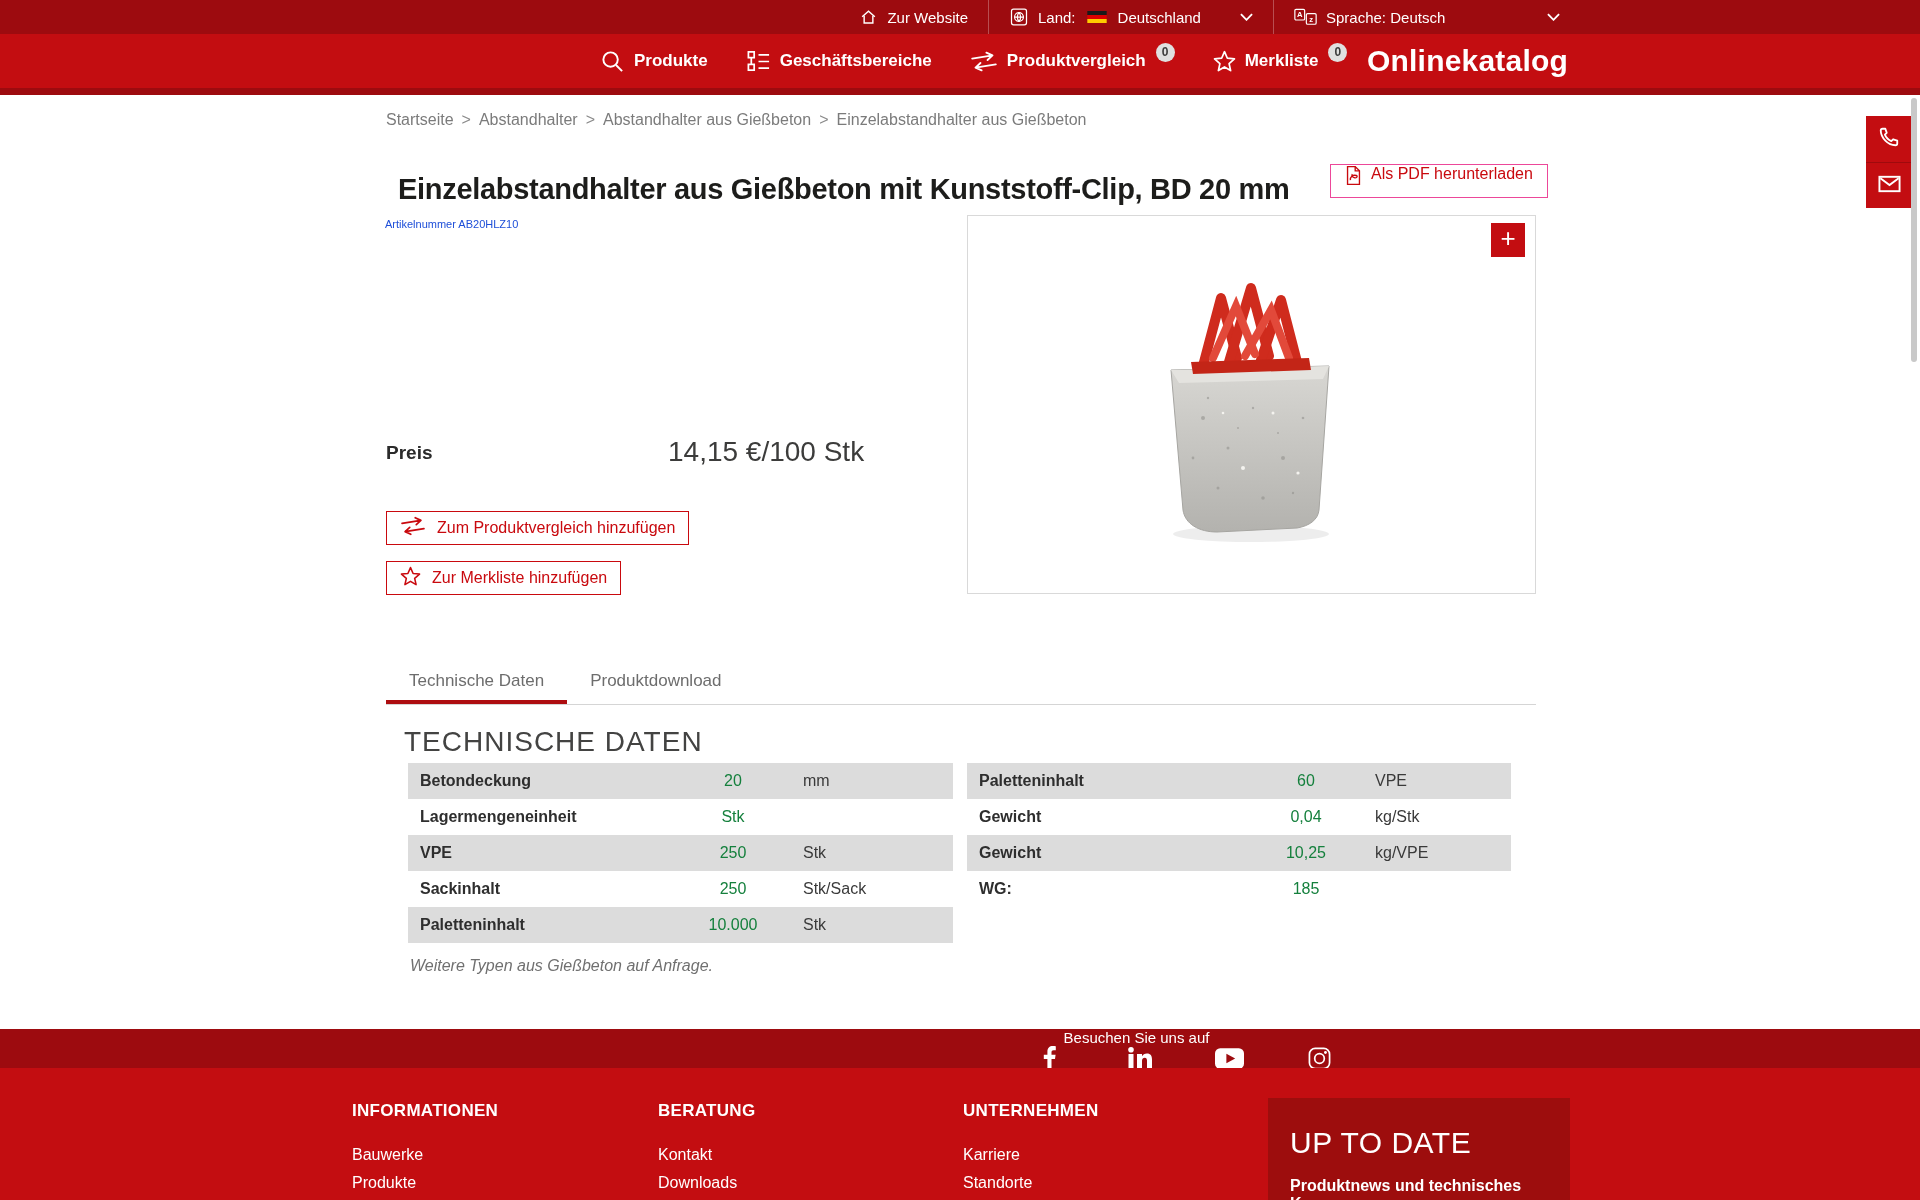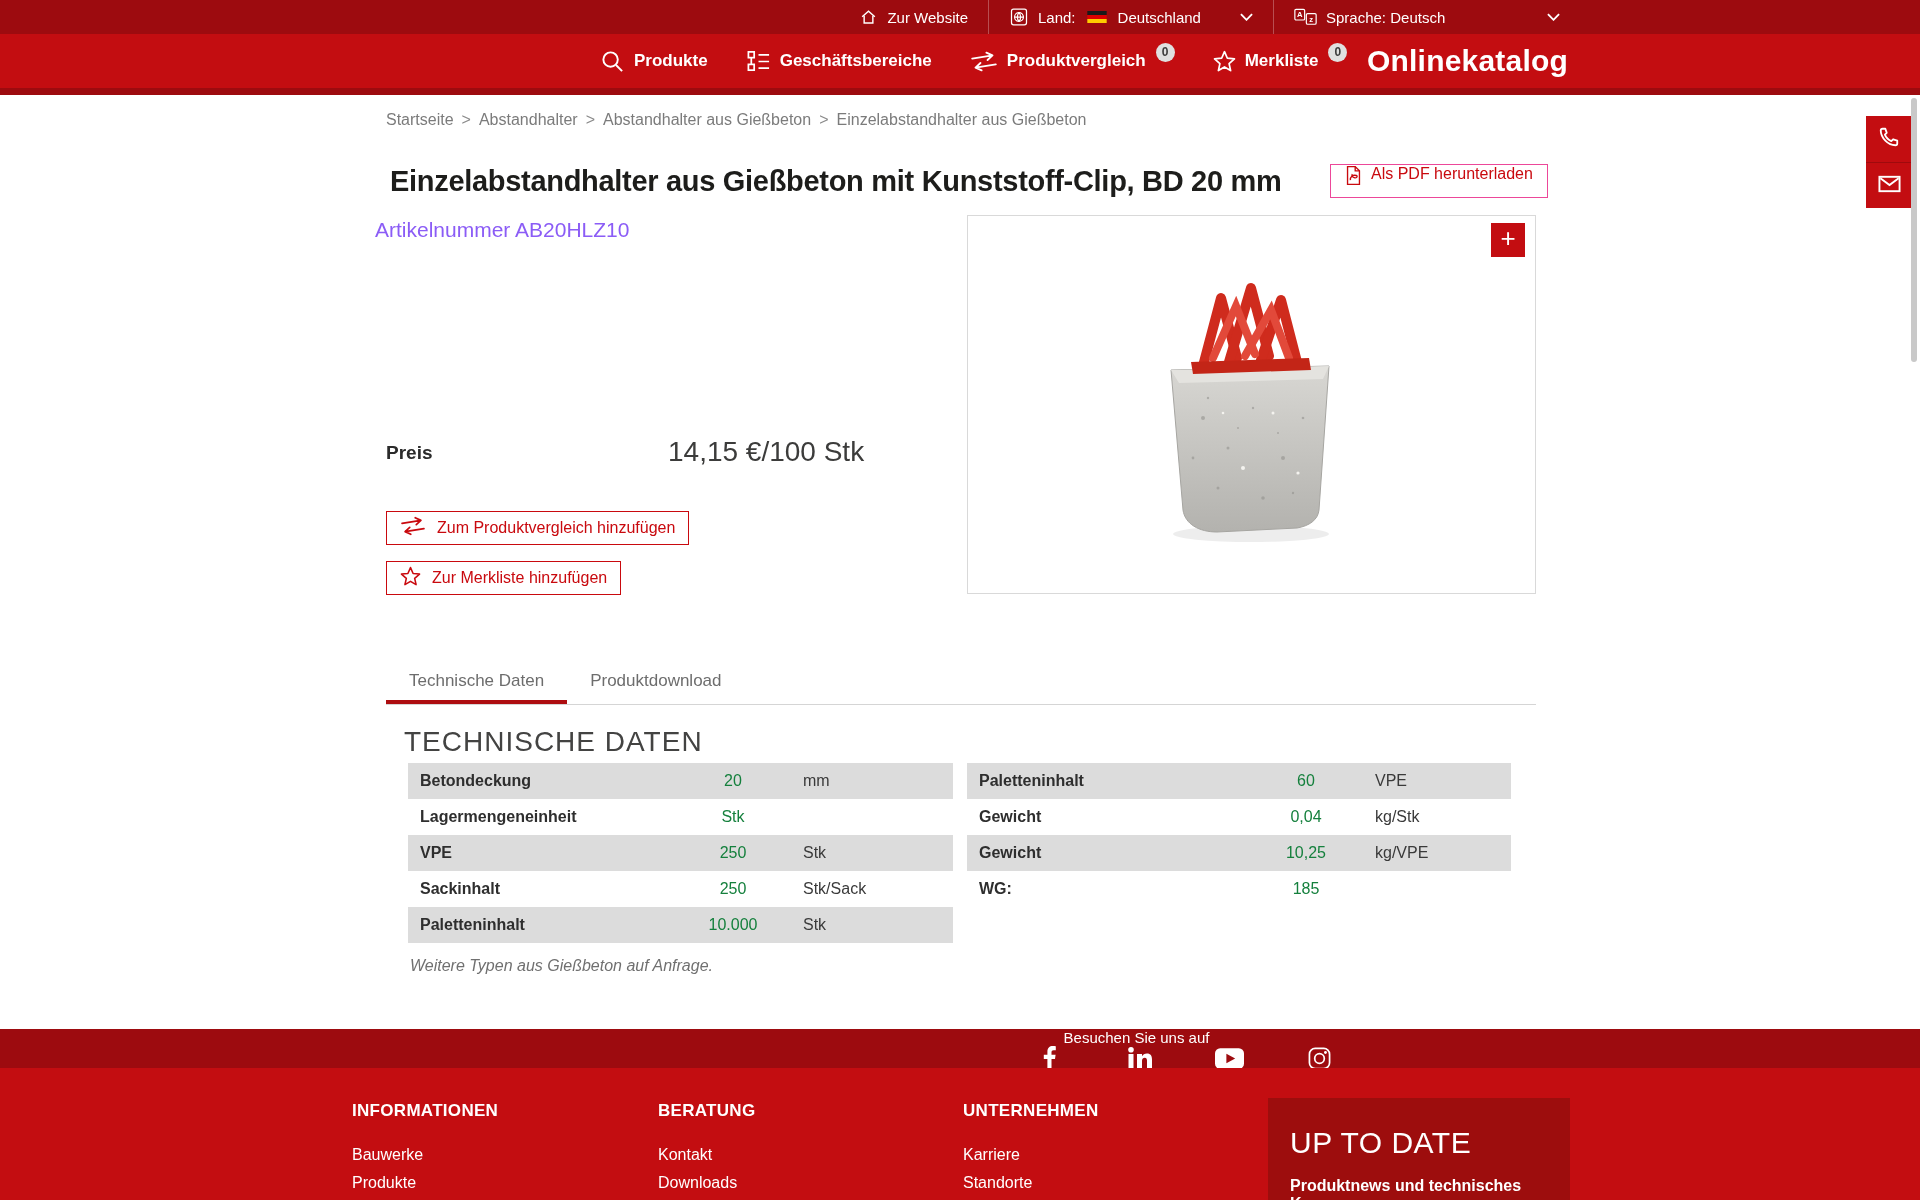--- a/index.html
+++ b/index.html
@@ -34,21 +34,21 @@
   .breadcrumb { position: absolute; left: 386px; top: 111px; font-size: 16px; color: #7b7b7b; }
   .crumb { cursor: pointer; }
   .crumb-sep { padding: 0 8px; color: #8a8a8a; }
 
   
   .page-title { position: absolute; left: 386px; top: 161px; font-size: 29px; font-weight: bold;
     color: #1d1d1b; letter-spacing: -0.3px; }
   .pdf-btn { position: absolute; left: 1330px; top: 164px; height: 34px; display: inline-flex;
     align-items: flex-start; gap: 9px; padding: 0 14px; border: 1px solid #ec4899; background: #fff;
     color: #c9090e; font-size: 16px; cursor: pointer; }
-  .art-num { position: absolute; left: 375px; top: 218px; font-size: 21px; color: #8b5cf6; }
+  .art-num { position: absolute; left: 385px; top: 218px; font-size: 11px; color: #1d4ed8; }
 
   .image-box { position: absolute; left: 967px; top: 215px; width: 569px; height: 379px;
     background: #fff; border: 1px solid #d9d9d9; }
   .zoom-btn { position: absolute; top: 7px; right: 10px; width: 34px; height: 34px; background: #c30d11;
     color: #fff; font-size: 26px; line-height: 30px; text-align: center; cursor: pointer; font-weight: normal; }
   .product-art { position: absolute; left: 165px; top: 42px; }
 
   .price-label { position: absolute; left: 386px; top: 442px; font-size: 19px; font-weight: bold; color: #2b2b2b; }
   .price-value { position: absolute; left: 668px; top: 436px; font-size: 28px; color: #3c3c3b; }
 
@@ -201,21 +201,21 @@
           </span>
           <span class="nav-label">Merkliste</span>
           <span class="nav-badge">0</span>
         </div>
       </div>
     <div class="app-title">Onlinekatalog</div>
   </div>
 
   <div class="breadcrumb" id="breadcrumb"><span class="crumb">Startseite</span><span class="crumb-sep">&gt;</span><span class="crumb">Abstandhalter</span><span class="crumb-sep">&gt;</span><span class="crumb">Abstandhalter aus Gießbeton</span><span class="crumb-sep">&gt;</span><span class="crumb">Einzelabstandhalter aus Gießbeton</span></div>
 
-  <h1 class="page-title" style="margin:4px">Einzelabstandhalter aus Gießbeton mit Kunststoff-Clip, BD 20 mm</h1>
+  <h1 class="page-title" style="margin:12px">Einzelabstandhalter aus Gießbeton mit Kunststoff-Clip, BD 20 mm</h1>
   <div class="pdf-btn">
     <span>
       <svg width="17" height="21" viewBox="0 0 20 24" fill="none" stroke="#c9090e" stroke-width="1.6">
           <path d="M3 1.5 H12 L17 6.5 V22.5 H3 Z"></path>
           <path d="M12 1.5 V6.5 H17"></path>
           <path d="M6.3 17.5 C5.8 14 9 10.6 13.4 12 C15.3 12.7 13.8 15.4 10.8 14.6 C8.6 14 7.4 12 8.6 10.4"></path>
         </svg>
     </span>
     <span>Als PDF herunterladen</span>
   </div>

